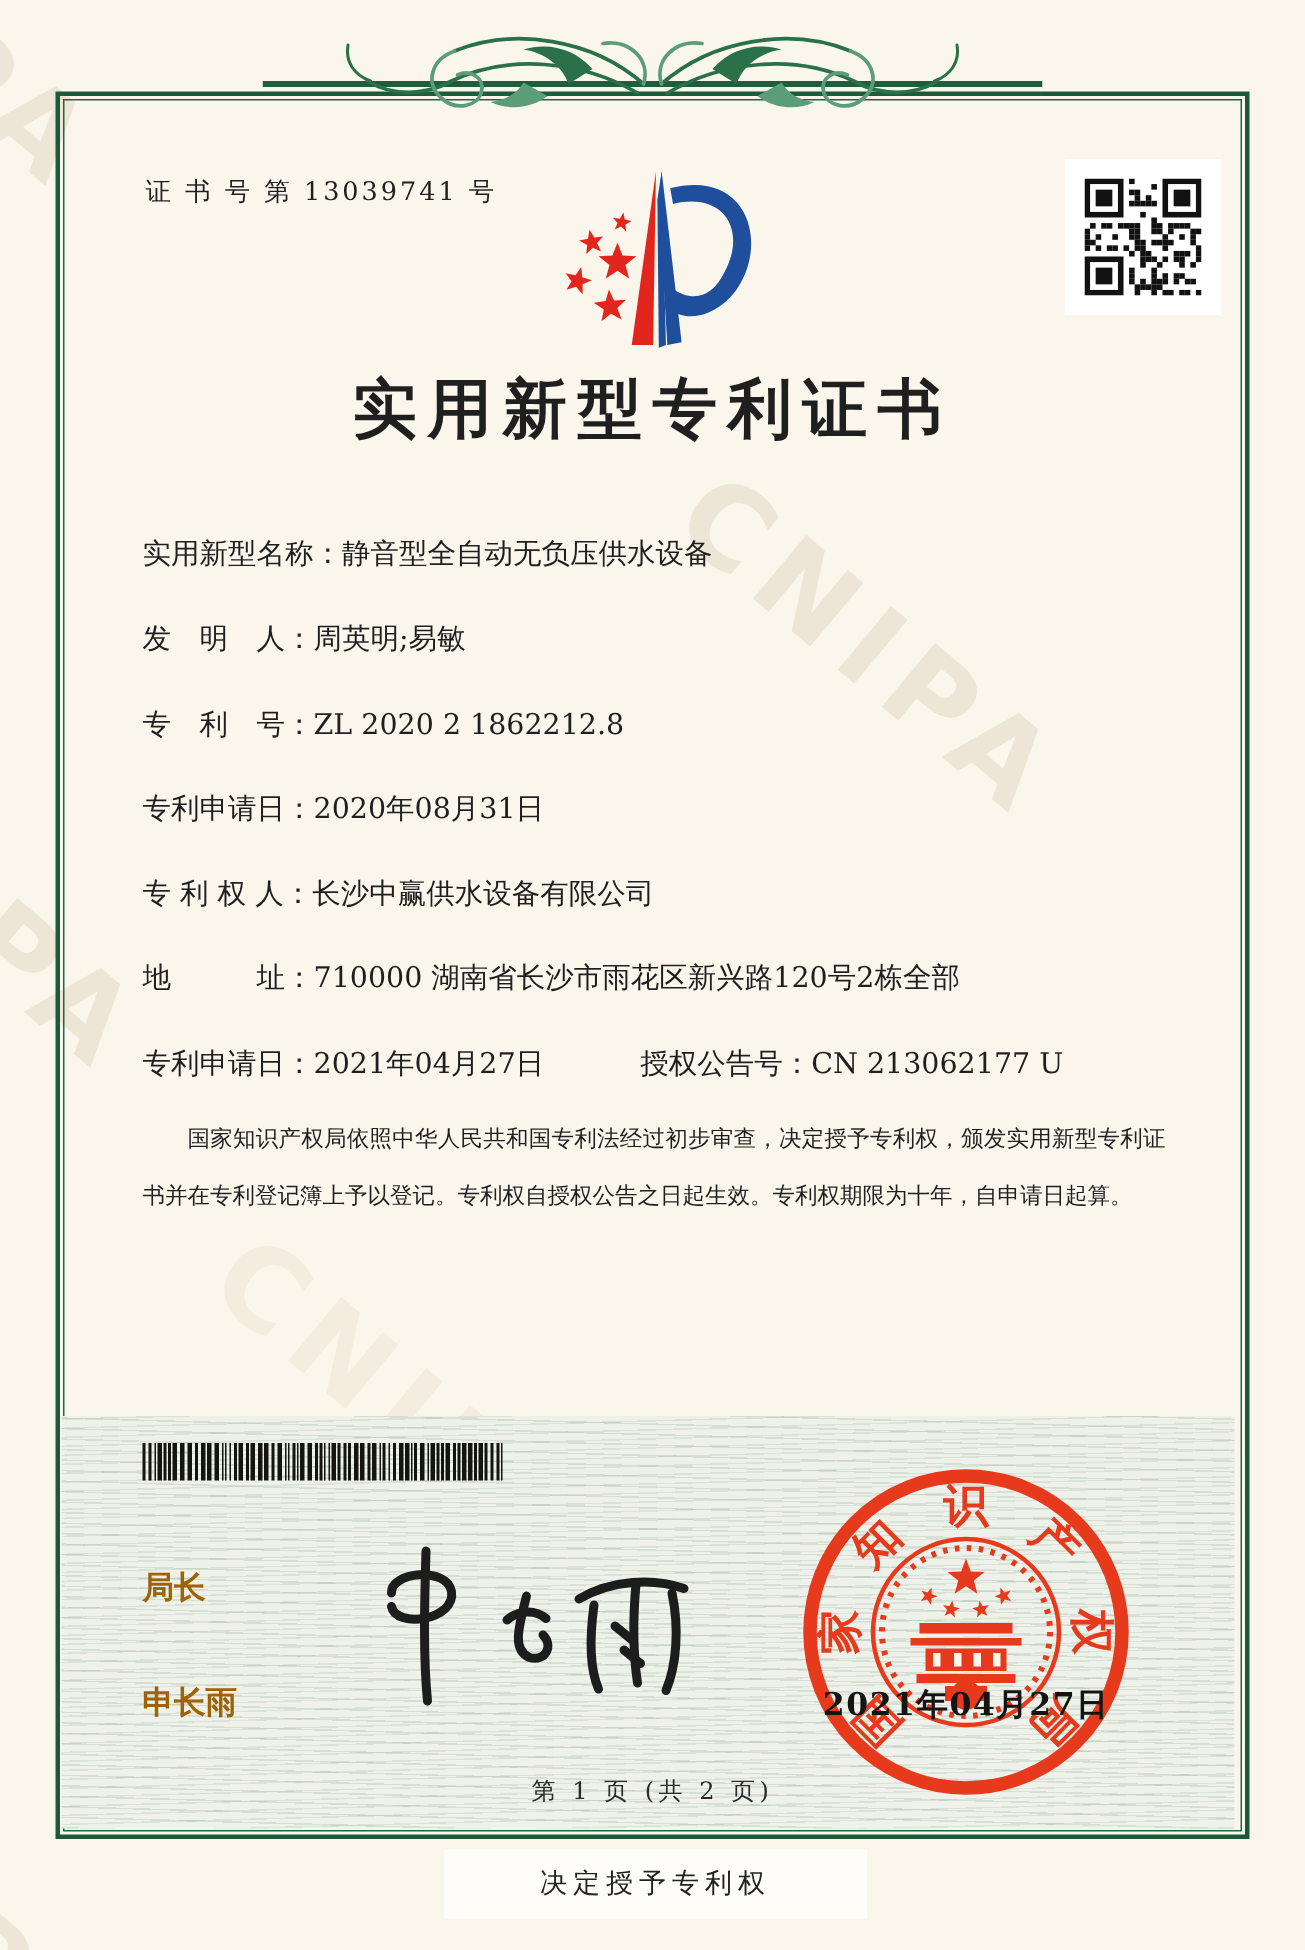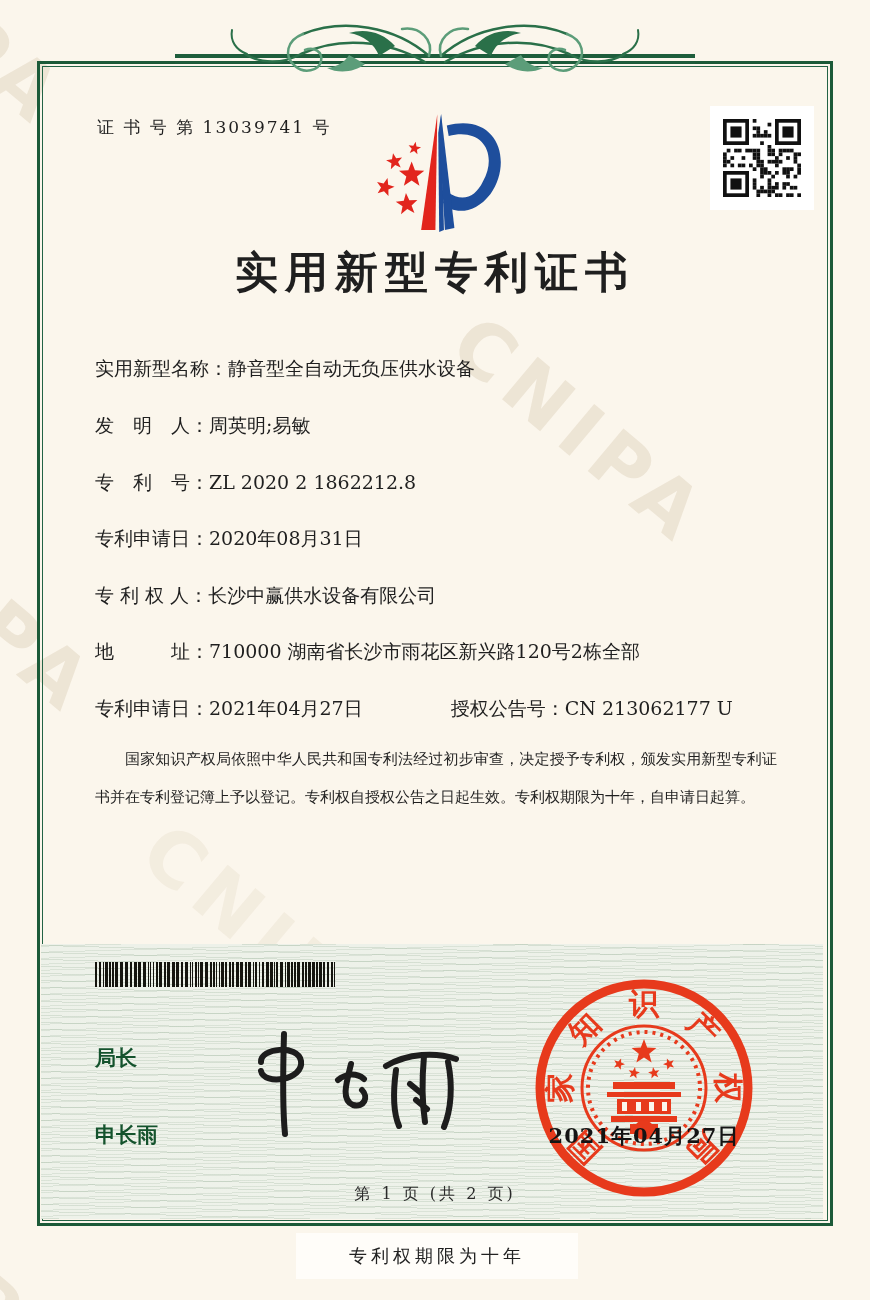--- a/index.html
+++ b/index.html
@@ -26,21 +26,21 @@
   .body-text{left:95px;top:740px;width:682px;font-size:15px;line-height:38px;text-align:justify;}
   .body-text p{margin:0;text-indent:2em;}
   
   .waves{left:41px;top:944px;width:782px;height:275px;
      background:
        repeating-linear-gradient(1.6deg, rgba(150,175,150,.28) 0 1px, rgba(0,0,0,0) 1px 7px),
        repeating-linear-gradient(-1.6deg, rgba(150,175,150,.22) 0 1px, rgba(0,0,0,0) 1px 6px),
        linear-gradient(#edf1e9,#eef2ea);}
   .barcode{left:95px;top:962px;width:248px;height:25px;display:flex;align-items:stretch;}
   .barcode div{background:#15150f;}
-  .signer{left:95px;font-size:21px;font-weight:600;font-family:Liberation Sans, sans-serif;color:#14532d;}
+  .signer{left:95px;font-size:21px;font-weight:600;font-family:Liberation Sans, sans-serif;color:#a16207;}
   .signature{left:238px;top:1026px;}
   .seal{left:530px;top:974px;width:228px;height:228px;}
   .seal-date{left:536px;top:1122px;width:216px;text-align:center;font-size:21px;font-weight:600;
              letter-spacing:1px;color:#141414;}
   .page-ind{left:0;top:1184px;width:870px;text-align:center;font-size:16px;letter-spacing:3px;color:#2a2a2a;}
   .footer-box{left:296px;top:1233px;width:282px;height:46px;background:#fffdf9;
               text-align:center;line-height:46px;font-size:18px;letter-spacing:4px;color:#222;}
 </style>
 </head>
 <body>
@@ -224,21 +224,21 @@
   <span class="lbl">专利申请日：</span><span>2020年08月31日</span>
 </div>
 <div class="abs row" style="top:583px;">
   <span class="lbl">专 利 权 人：</span><span>长沙中赢供水设备有限公司</span>
 </div>
 <div class="abs row" style="top:639px;">
   <span class="lbl">地　　　址：</span><span>710000 湖南省长沙市雨花区新兴路120号2栋全部</span>
 </div>
 <div class="abs row" style="top:696px;">
   <span class="lbl">专利申请日：</span><span>2021年04月27日</span>
-  <span style="display:inline-block;margin-left:82px;">授权公告号：</span><span>CN 213062177 U</span>
+  <span style="display:inline-block;margin-left:58px;">授权公告号：</span><span>CN 213062177 U</span>
 </div>
 
 <div class="abs body-text">
   <p>国家知识产权局依照中华人民共和国专利法经过初步审查，决定授予专利权，颁发实用新型专利证书并在专利登记簿上予以登记。专利权自授权公告之日起生效。专利权期限为十年，自申请日起算。</p>
 </div>
 
 <div class="abs barcode" id="barcode">
     <div style="width: 2px; margin-right: 2px;"></div>
     <div style="width: 2px; margin-right: 2px;"></div>
     <div style="width: 1px; margin-right: 1px;"></div>
@@ -360,13 +360,13 @@
     <rect x="-8" y="14" width="5" height="9"></rect>
     <rect x="5" y="14" width="5" height="9"></rect>
     <rect x="18" y="14" width="5" height="9"></rect>
   </g>
 </svg>
 
 <div class="abs seal-date">2021年04月27日</div>
 
 <div class="abs page-ind">第 1 页 (共 2 页)</div>
 
-<div class="abs footer-box">专利权期限为十年</div>
+<div class="abs footer-box">决定授予专利权</div>
 
 </body></html>

